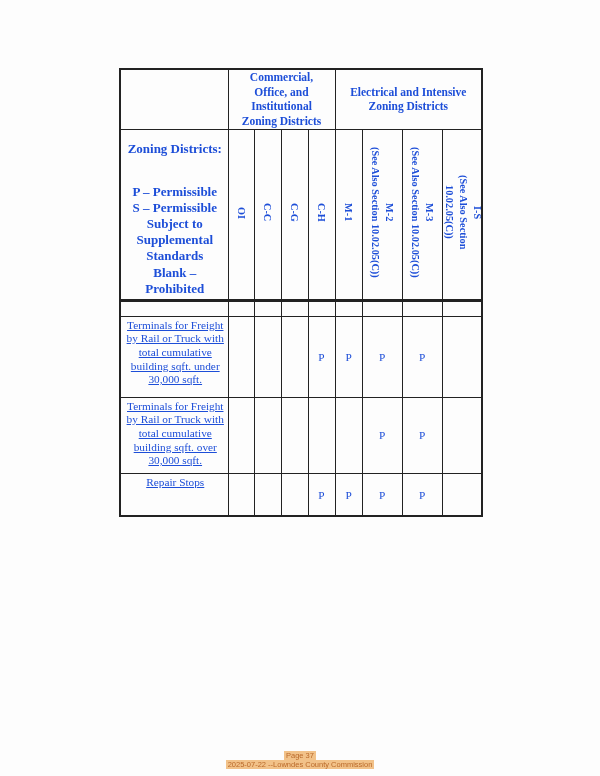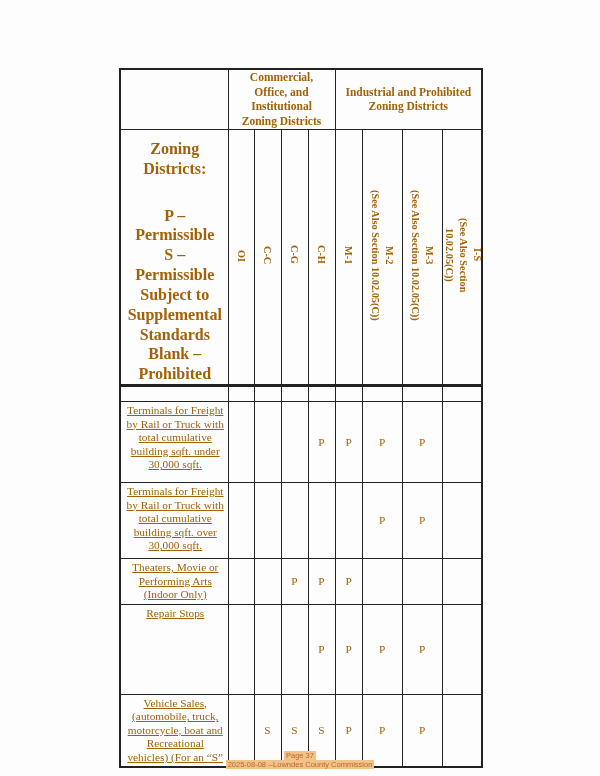--- a/index.html
+++ b/index.html
@@ -15,21 +15,21 @@
     background: #fdfdfd;
     overflow: hidden;
   }
 
   
   table.zoning {
     position: absolute; left: 119px; top: 68px;
     width: 362px;
     border-collapse: collapse;
     table-layout: fixed;
-    color: #a16207;
+    color: #1d4ed8;
   }
   table.zoning th, table.zoning td {
     border: 1.5px solid #222222;
     overflow: hidden;
   }
   table.zoning { border: 2px solid #222222; }
 
   tr.group-row th {
     height: 49px;
     font-weight: bold;
@@ -42,21 +42,21 @@
   tr.cols-row th {
     height: 171px;
     vertical-align: middle;
     text-align: center;
     border-bottom: 3px solid #222222;
   }
   th.legend-cell {
     vertical-align: top;
     text-align: left;
     padding: 9px 3px 0 4px;
-    font-size: 16px;
+    font-size: 13px;
     line-height: 1.24;
   }
   .legend-title {
     font-weight: bold;
     text-align: center;
     margin-bottom: 27px;
   }
   .legend-body {
     font-weight: bold;
     white-space: pre-line;
@@ -124,21 +124,21 @@
       <col style="width:27px">
       <col style="width:27px">
       <col style="width:40px">
       <col style="width:40px">
       <col style="width:40px">
     </colgroup>
     <thead>
       <tr class="group-row">
         <th></th>
         <th colspan="4">Commercial, Office, and Institutional Zoning Districts</th>
-        <th colspan="4">Industrial and Prohibited Zoning Districts</th>
+        <th colspan="4">Electrical and Intensive Zoning Districts</th>
       </tr>
       <tr class="cols-row">
         <th class="legend-cell">
           <div class="legend-title">Zoning Districts:</div>
           <div class="legend-body">P – Permissible
 S – Permissible
 Subject to
 Supplemental
 Standards
 Blank – Prohibited</div>
@@ -193,53 +193,31 @@
           <td class="pcell"></td>
           <td class="pcell"></td>
           <td class="pcell"></td>
           <td class="pcell"></td>
           <td class="pcell"></td>
           <td class="pcell">P</td>
           <td class="pcell">P</td>
           <td class="pcell"></td>
         </tr>
         <tr>
-          <td class="rlabel">Theaters, Movie or Performing Arts (Indoor Only)</td>
-          <td class="pcell"></td>
-          <td class="pcell"></td>
-          <td class="pcell">P</td>
-          <td class="pcell">P</td>
-          <td class="pcell">P</td>
-          <td class="pcell"></td>
-          <td class="pcell"></td>
-          <td class="pcell"></td>
-        </tr>
-        <tr>
           <td class="rlabel">Repair Stops</td>
           <td class="pcell"></td>
           <td class="pcell"></td>
           <td class="pcell"></td>
           <td class="pcell">P</td>
-          <td class="pcell">P</td>
-          <td class="pcell">P</td>
-          <td class="pcell">P</td>
-          <td class="pcell"></td>
-        </tr>
-        <tr>
-          <td class="rlabel">Vehicle Sales, (automobile, truck, motorcycle, boat and Recreational vehicles) (For an “S”</td>
-          <td class="pcell"></td>
-          <td class="pcell">S</td>
-          <td class="pcell">S</td>
-          <td class="pcell">S</td>
           <td class="pcell">P</td>
           <td class="pcell">P</td>
           <td class="pcell">P</td>
           <td class="pcell"></td>
         </tr>
       </tbody>
   </table>
 
   <div class="footer">
     <div class="footer-line">Page 37</div>
-    <div class="footer-line">2025-08-08 --Lowndes County Commission</div>
+    <div class="footer-line">2025-07-22 --Lowndes County Commission</div>
   </div>
 
 </div>
 
 </body></html>

